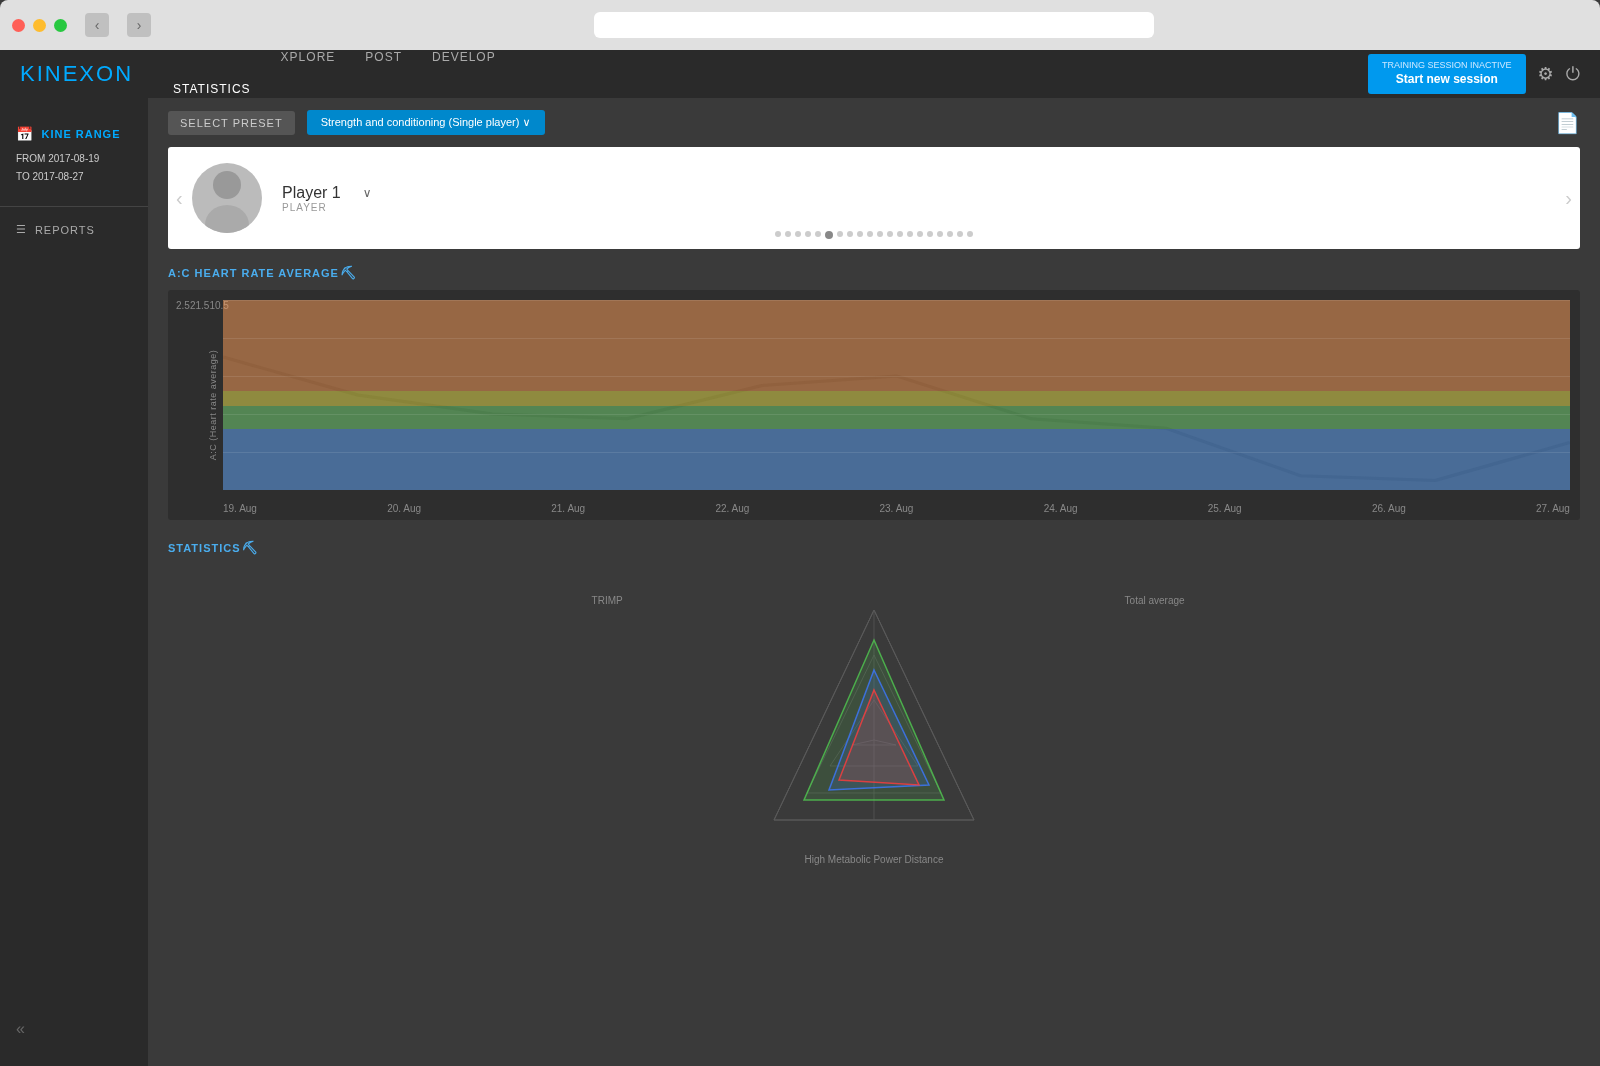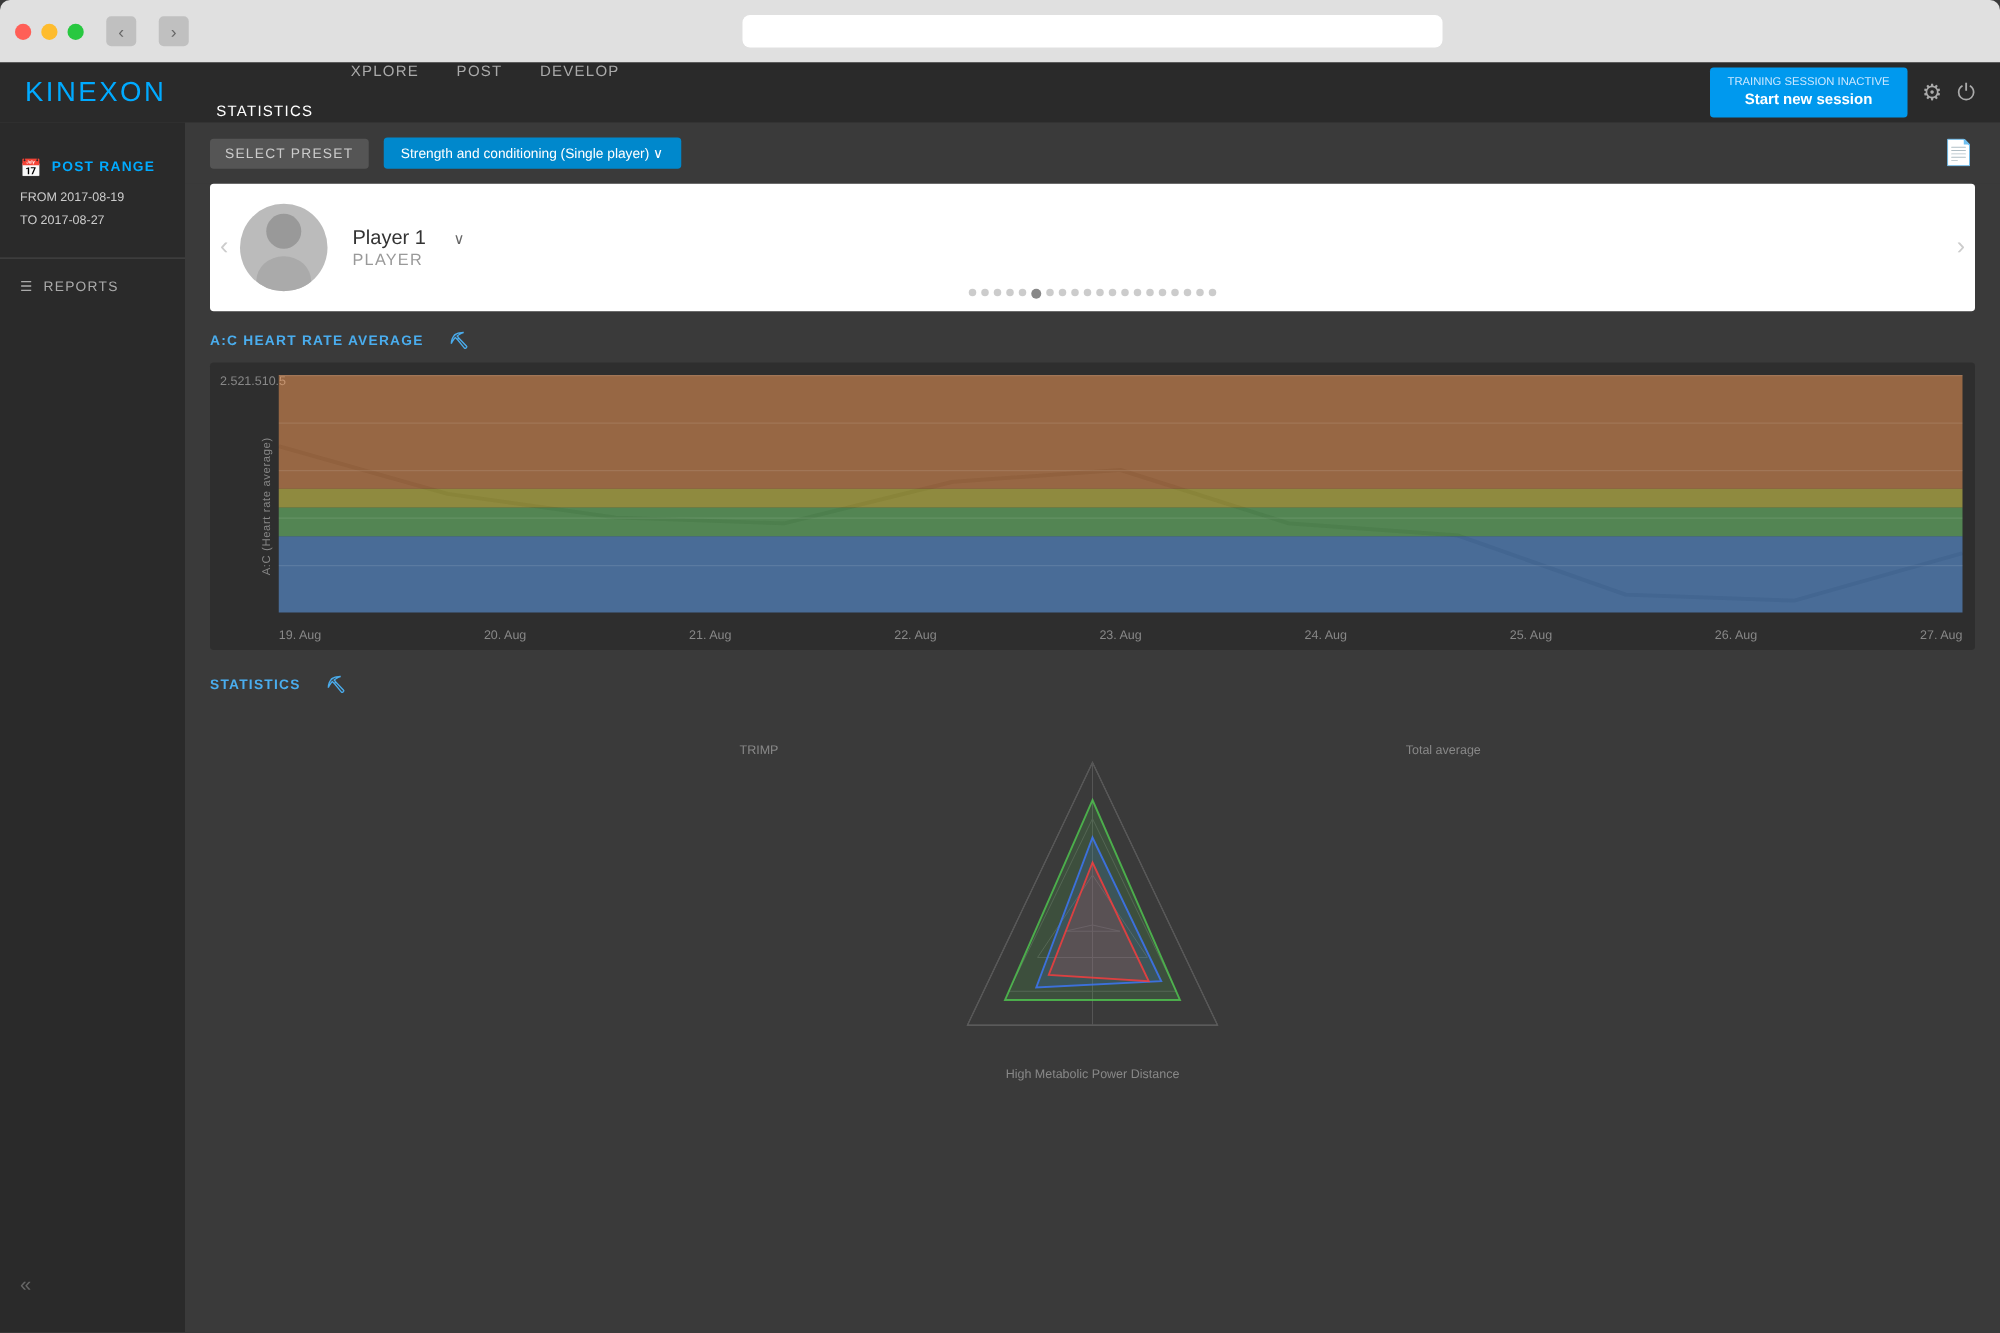--- a/index.html
+++ b/index.html
@@ -189,21 +189,21 @@
       border-radius: 50%;
       margin-right: 20px;
       display: flex;
       align-items: flex-end;
       justify-content: center;
       overflow: hidden;
     }
     .player-info {}
     .player-name { font-size: 16px; color: #333; display: flex; align-items: center; gap: 22px; }
     .player-name-chevron { color: #666; font-size: 12px; }
-    .player-label { font-size: 13px; color: #999; letter-spacing: 1px; }
+    .player-label { font-size: 10px; color: #999; letter-spacing: 1px; }
     .card-nav-left, .card-nav-right {
       position: absolute;
       top: 50%; transform: translateY(-50%);
       color: #ccc;
       font-size: 20px;
       cursor: pointer;
     }
     .card-nav-left { left: 8px; }
     .card-nav-right { right: 8px; }
     .pagination-dots {
@@ -220,21 +220,21 @@
     
     .chart-section { padding: 0 20px 20px; }
     .chart-title {
       color: #4aadee;
       font-size: 11px;
       font-weight: bold;
       letter-spacing: 1px;
       margin-bottom: 10px;
       display: flex;
       align-items: center;
-      gap: 20px;
+      gap: 1px;
     }
     .share-icon { color: #4aadee; font-size: 13px; cursor: pointer; }
 
     
     .spiderweb-section { padding: 0 20px 20px; }
 
     .spiderweb-container {
       display: flex;
       justify-content: center;
       align-items: center;
@@ -276,21 +276,21 @@
       <div class="icon-btn">⏻</div>
     </div>
   </nav>
 
   <div class="app-body">
 
     <aside class="sidebar">
       <div class="sidebar-section">
         <div class="sidebar-section-header">
           <span class="sidebar-icon">📅</span>
-          <span class="sidebar-title">POST RANGE</span>
+          <span class="sidebar-title">KINE RANGE</span>
         </div>
         <div class="sidebar-date">FROM 2017-08-19</div>
         <div class="sidebar-date">TO 2017-08-27</div>
       </div>
       <div class="sidebar-divider"></div>
       <div class="sidebar-menu-item">
         <span>☰</span>
         <span>REPORTS</span>
       </div>
       <div class="sidebar-collapse" style="margin-top:auto; padding: 12px 16px;">«</div>

